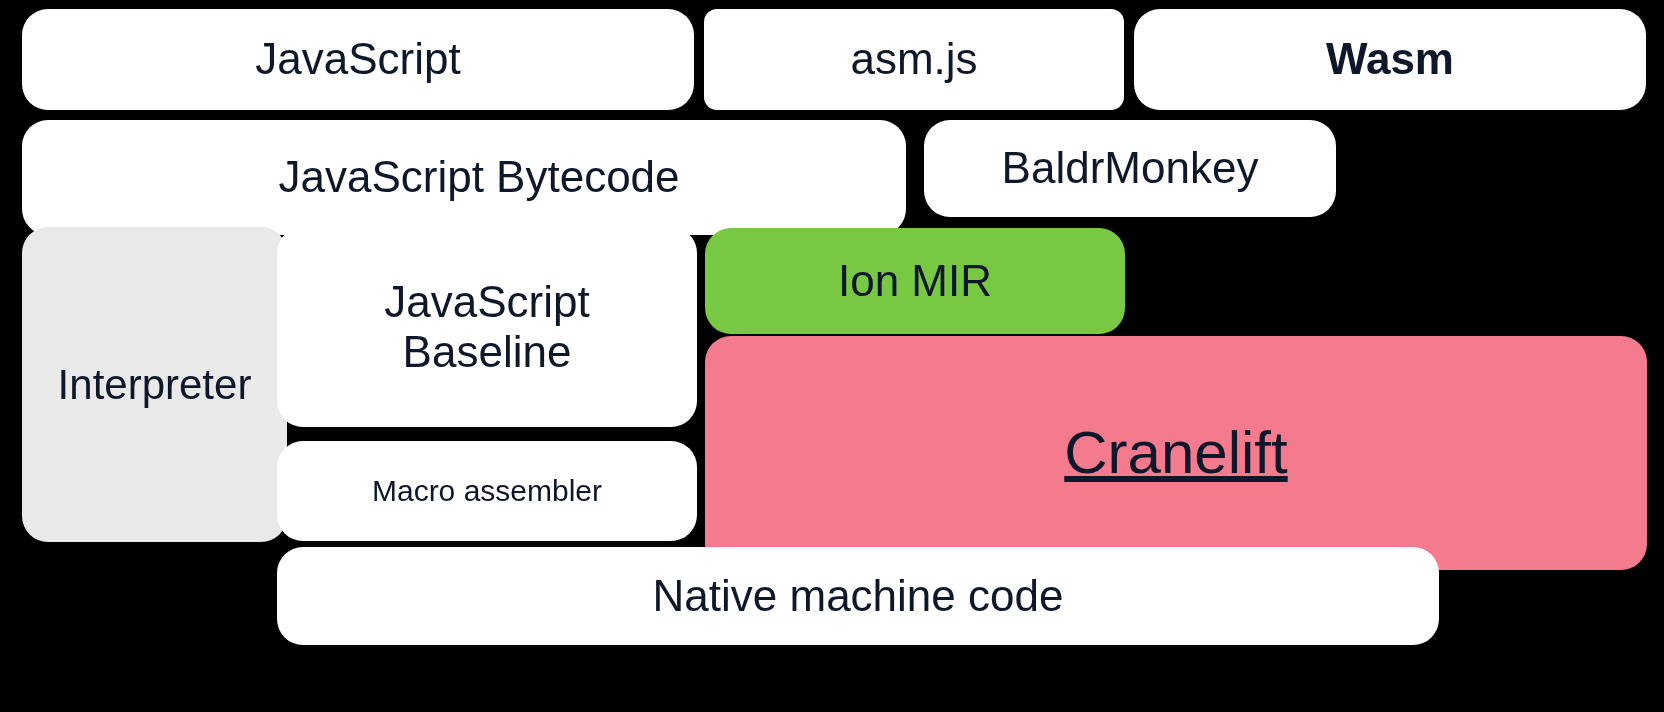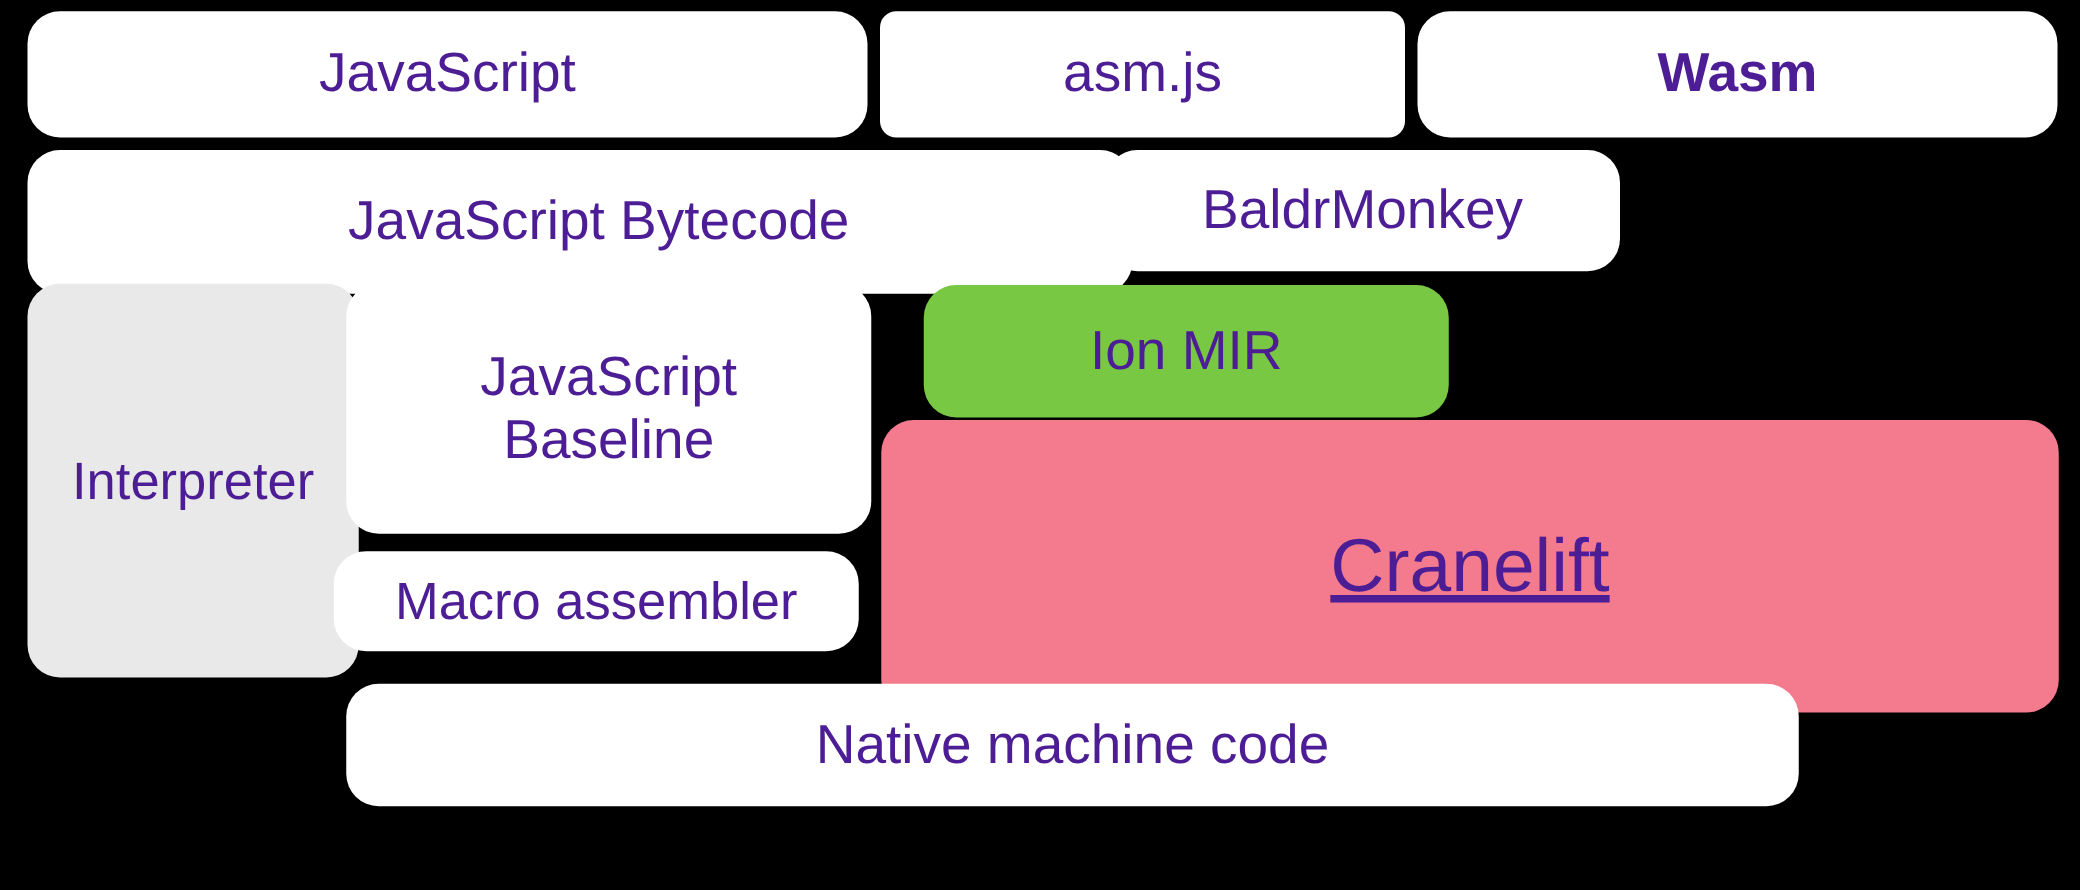--- a/index.html
+++ b/index.html
@@ -16,44 +16,44 @@
     font-family: "Liberation Sans", sans-serif;
   }
   .box {
     position: absolute;
     box-sizing: border-box;
     border-radius: 26px;
     display: flex;
     align-items: center;
     justify-content: center;
     text-align: center;
-    color: #4c1d95;
+    color: #0f172a;
     line-height: 1.14;
     white-space: pre-line;
     -webkit-font-smoothing: antialiased;
   }
   .box.white  { background: #FFFFFF; }
   .box.grey   { background: #E9E9E9; }
   .box.green  { background: #78C843; }
   .box.pink   { background: #F47B8D; }
 
   
   #box-javascript      { left: 22px;   top: 9px;   width: 672px;  height: 101px; font-size: 44px; }
   #box-asmjs           { left: 704px;  top: 9px;   width: 420px;  height: 101px; font-size: 44px; border-radius: 13px; }
   #box-wasm            { left: 1134px; top: 9px;   width: 512px;  height: 101px; font-size: 44px; font-weight: bold; }
 
   
   #box-js-bytecode     { left: 22px;   top: 120px; width: 884px;  height: 115px;  font-size: 44px; padding-left: 30px; }
-  #box-baldrmonkey     { left: 884px;  top: 120px; width: 412px;  height: 97px;  font-size: 44px; }
+  #box-baldrmonkey     { left: 924px;  top: 120px; width: 412px;  height: 97px;  font-size: 44px; }
 
   
   #box-interpreter     { left: 22px;   top: 227px; width: 265px;  height: 315px; font-size: 42px; }
   #box-js-baseline     { left: 277px;  top: 227px; width: 420px;  height: 200px; font-size: 44px; }
-  #box-macro-assembler { left: 267px;  top: 441px; width: 420px;  height: 80px; font-size: 42px; }
-  #box-ion-mir         { left: 739px;  top: 228px; width: 420px;  height: 106px; font-size: 44px; }
+  #box-macro-assembler { left: 277px;  top: 441px; width: 420px;  height: 100px; font-size: 30px; }
+  #box-ion-mir         { left: 705px;  top: 228px; width: 420px;  height: 106px; font-size: 44px; }
   #box-cranelift       { left: 705px;  top: 336px; width: 942px;  height: 234px; font-size: 60px; text-decoration: underline; }
 
   
   #box-native-code     { left: 277px;  top: 547px; width: 1162px; height: 98px;  font-size: 44px; }
 </style>
 </head>
 <body>
 
 <div id="stage">
 

